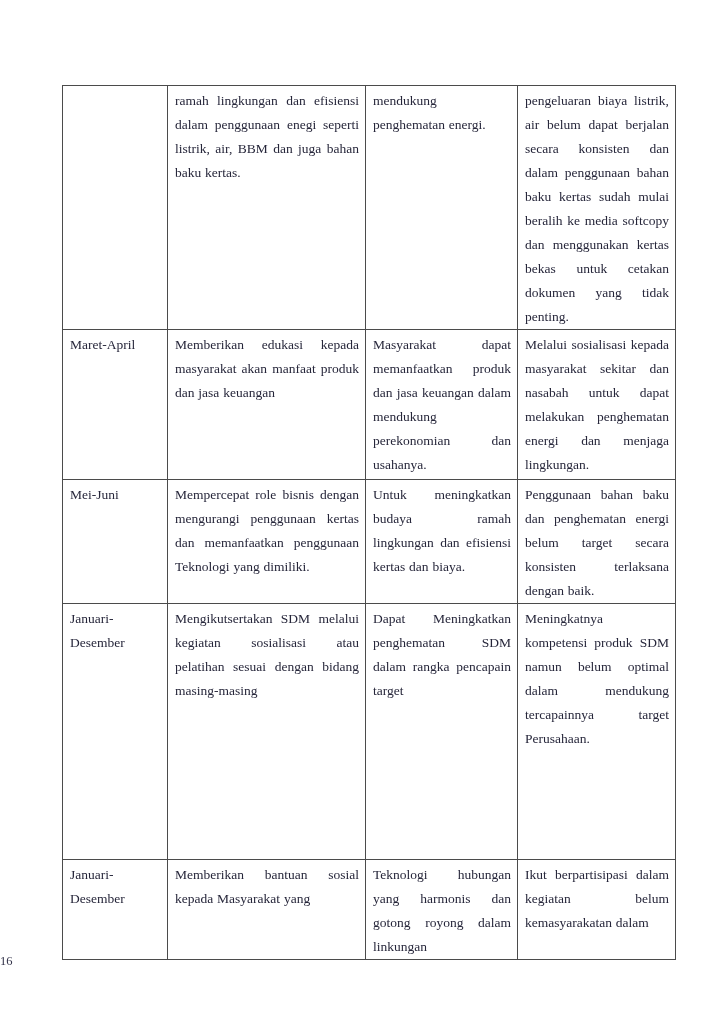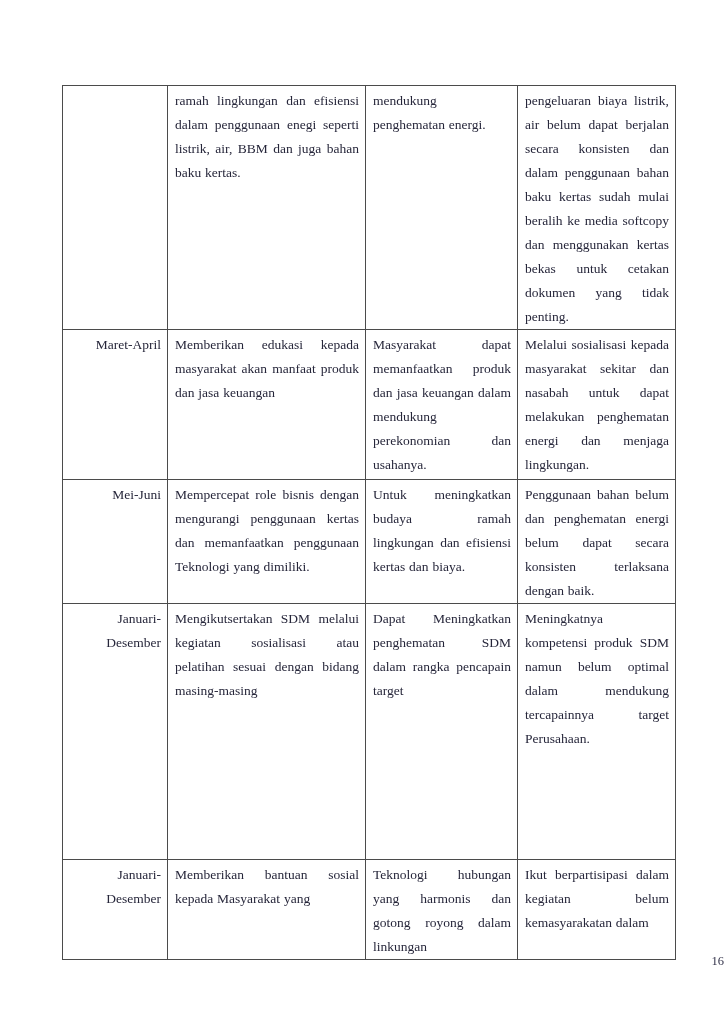--- a/index.html
+++ b/index.html
@@ -28,28 +28,28 @@
     border: 1px solid #4b4b4b;
     vertical-align: top;
     padding: 3px 6px 0 7px;
     font-size: 13.5px;
     line-height: 24px;
     text-align: justify;
     overflow: hidden;
     word-spacing: 0.5px;
   }
   table.doc-table td.period-cell {
-    text-align: right;
+    text-align: left;
   }
   .page-number {
     position: absolute;
     top: 953px;
     left: 0;
     width: 724px;
-    text-align: right;
+    text-align: left;
     font-size: 12.5px;
     line-height: 16px;
     color: #33334a;
   }
 </style>
 </head>
 <body>
 
 <div class="page">
 
@@ -70,21 +70,21 @@
       <tr style="height:150px">
         <td class="period-cell">Maret-April</td>
         <td>Memberikan edukasi kepada masyarakat akan manfaat produk dan jasa keuangan</td>
         <td>Masyarakat dapat memanfaatkan produk dan jasa keuangan dalam mendukung perekonomian dan usahanya.</td>
         <td>Melalui sosialisasi kepada masyarakat sekitar dan nasabah untuk dapat melakukan penghematan energi dan menjaga lingkungan.</td>
       </tr>
       <tr style="height:124px">
         <td class="period-cell">Mei-Juni</td>
         <td>Mempercepat role bisnis dengan mengurangi penggunaan kertas dan memanfaatkan penggunaan Teknologi yang dimiliki.</td>
         <td>Untuk meningkatkan budaya ramah lingkungan dan efisiensi kertas dan biaya.</td>
-        <td>Penggunaan bahan belum dan penghematan energi belum dapat secara konsisten terlaksana dengan baik.</td>
+        <td>Penggunaan bahan baku dan penghematan energi belum target secara konsisten terlaksana dengan baik.</td>
       </tr>
       <tr style="height:256px">
         <td class="period-cell">Januari-Desember</td>
         <td>Mengikutsertakan SDM melalui kegiatan sosialisasi atau pelatihan sesuai dengan bidang masing-masing</td>
         <td>Dapat Meningkatkan penghematan SDM dalam rangka pencapain target</td>
         <td>Meningkatnya kompetensi produk SDM namun belum optimal dalam mendukung tercapainnya target Perusahaan.</td>
       </tr>
       <tr style="height:75px">
         <td class="period-cell">Januari-Desember</td>
         <td>Memberikan bantuan sosial kepada Masyarakat yang</td>

